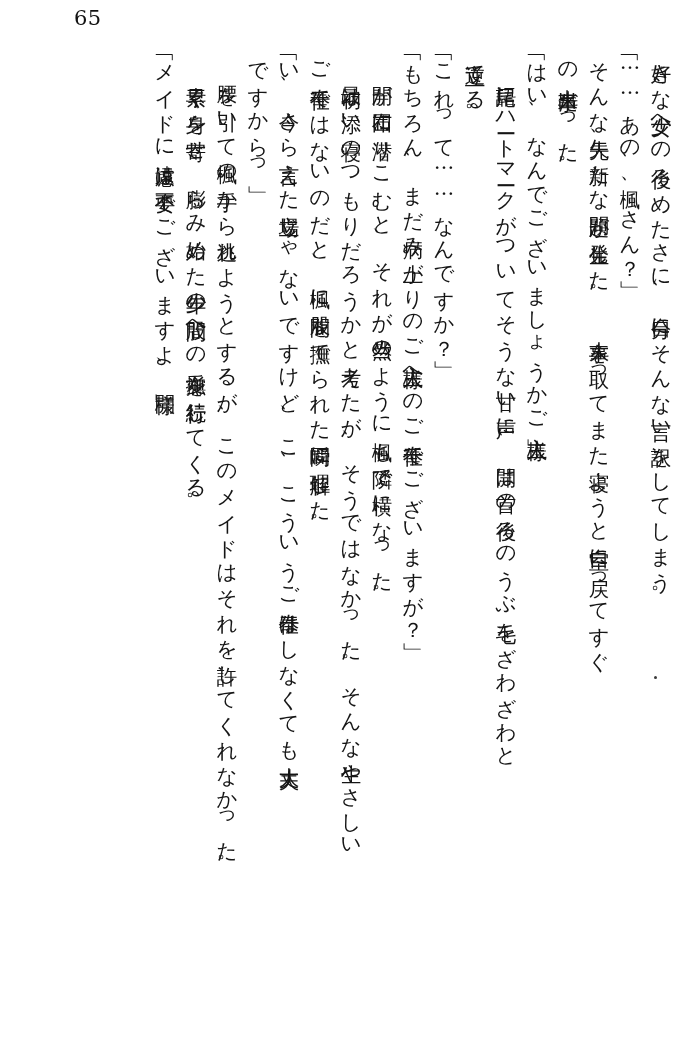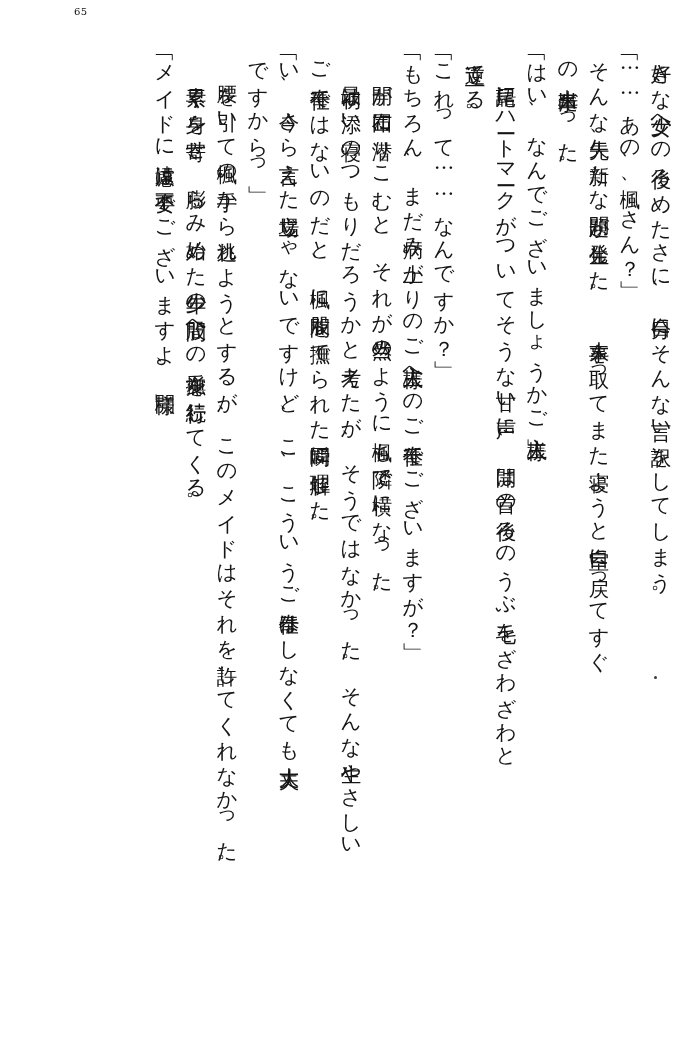--- a/index.html
+++ b/index.html
@@ -17,21 +17,21 @@
     height: 1050px;
     background: #ffffff;
     overflow: hidden;
     box-sizing: border-box;
   }
   
   .page-number {
     position: absolute;
     top: 6px;
     left: 74px;
-    font-size: 10px;
+    font-size: 21px;
     font-family: "DejaVu Serif", "Liberation Serif", serif;
     color: #111;
     letter-spacing: 0.5px;
   }
   
   .body-text {
     position: absolute;
     top: 48px;
     right: 22px;
     left: 60px;

